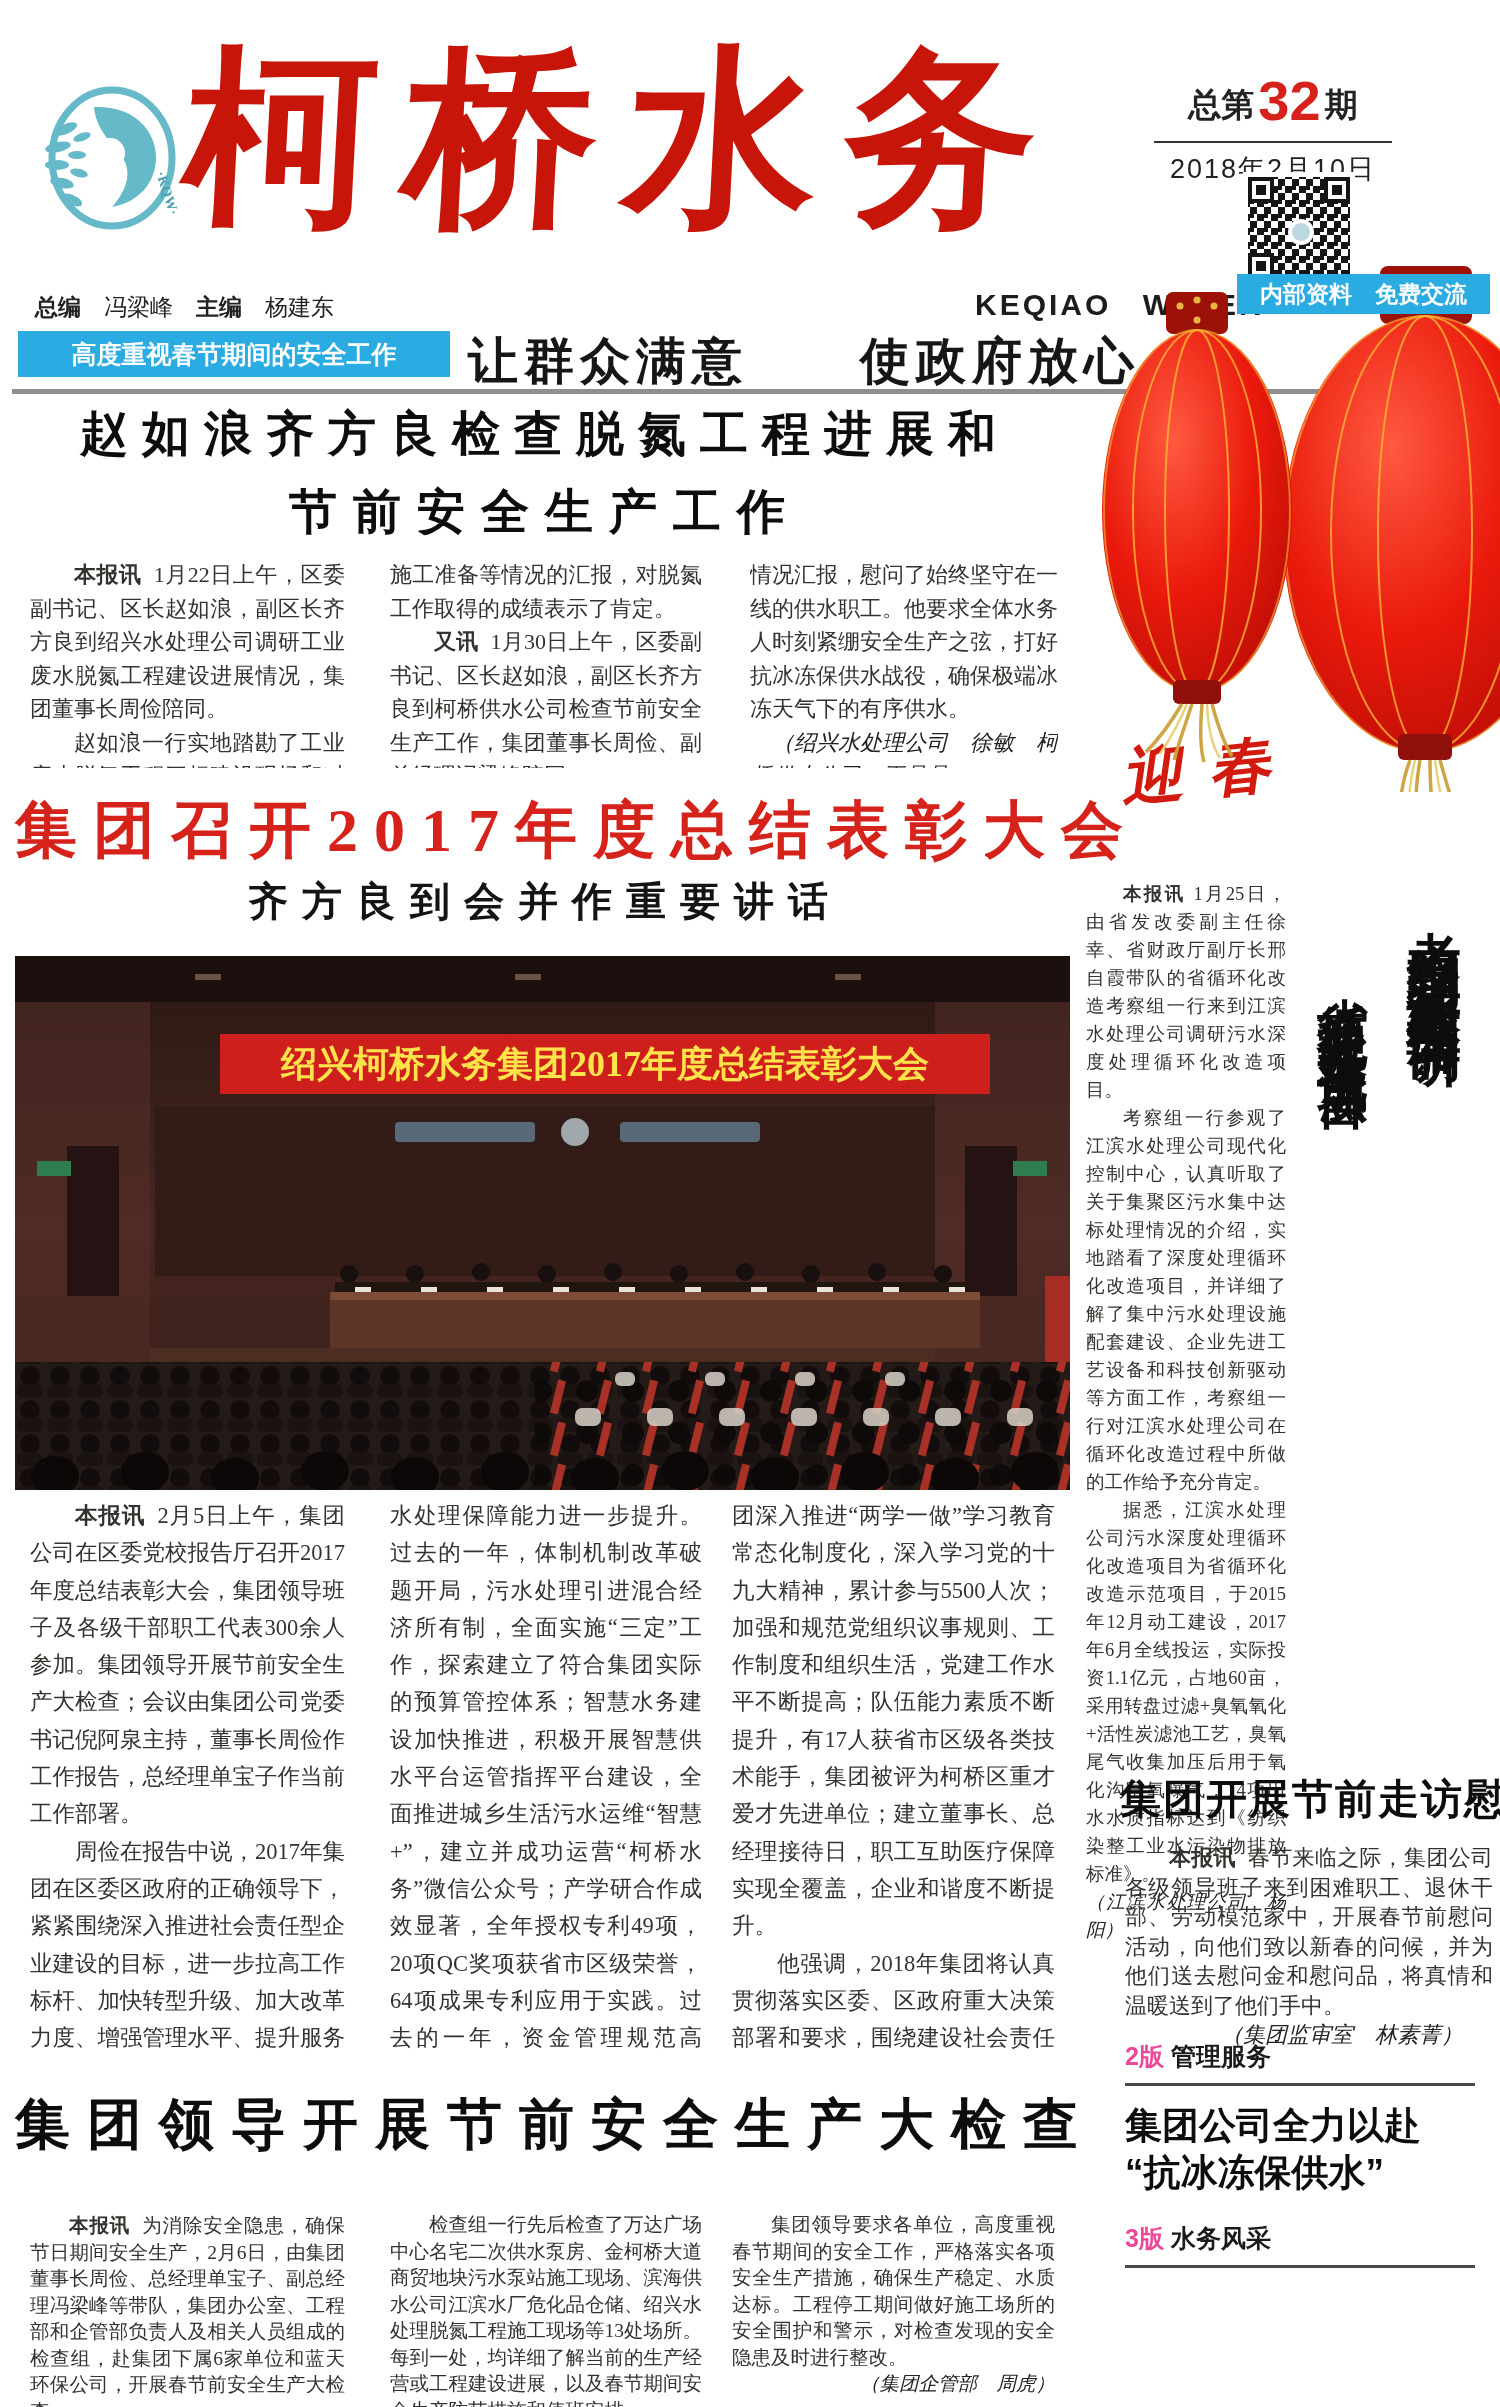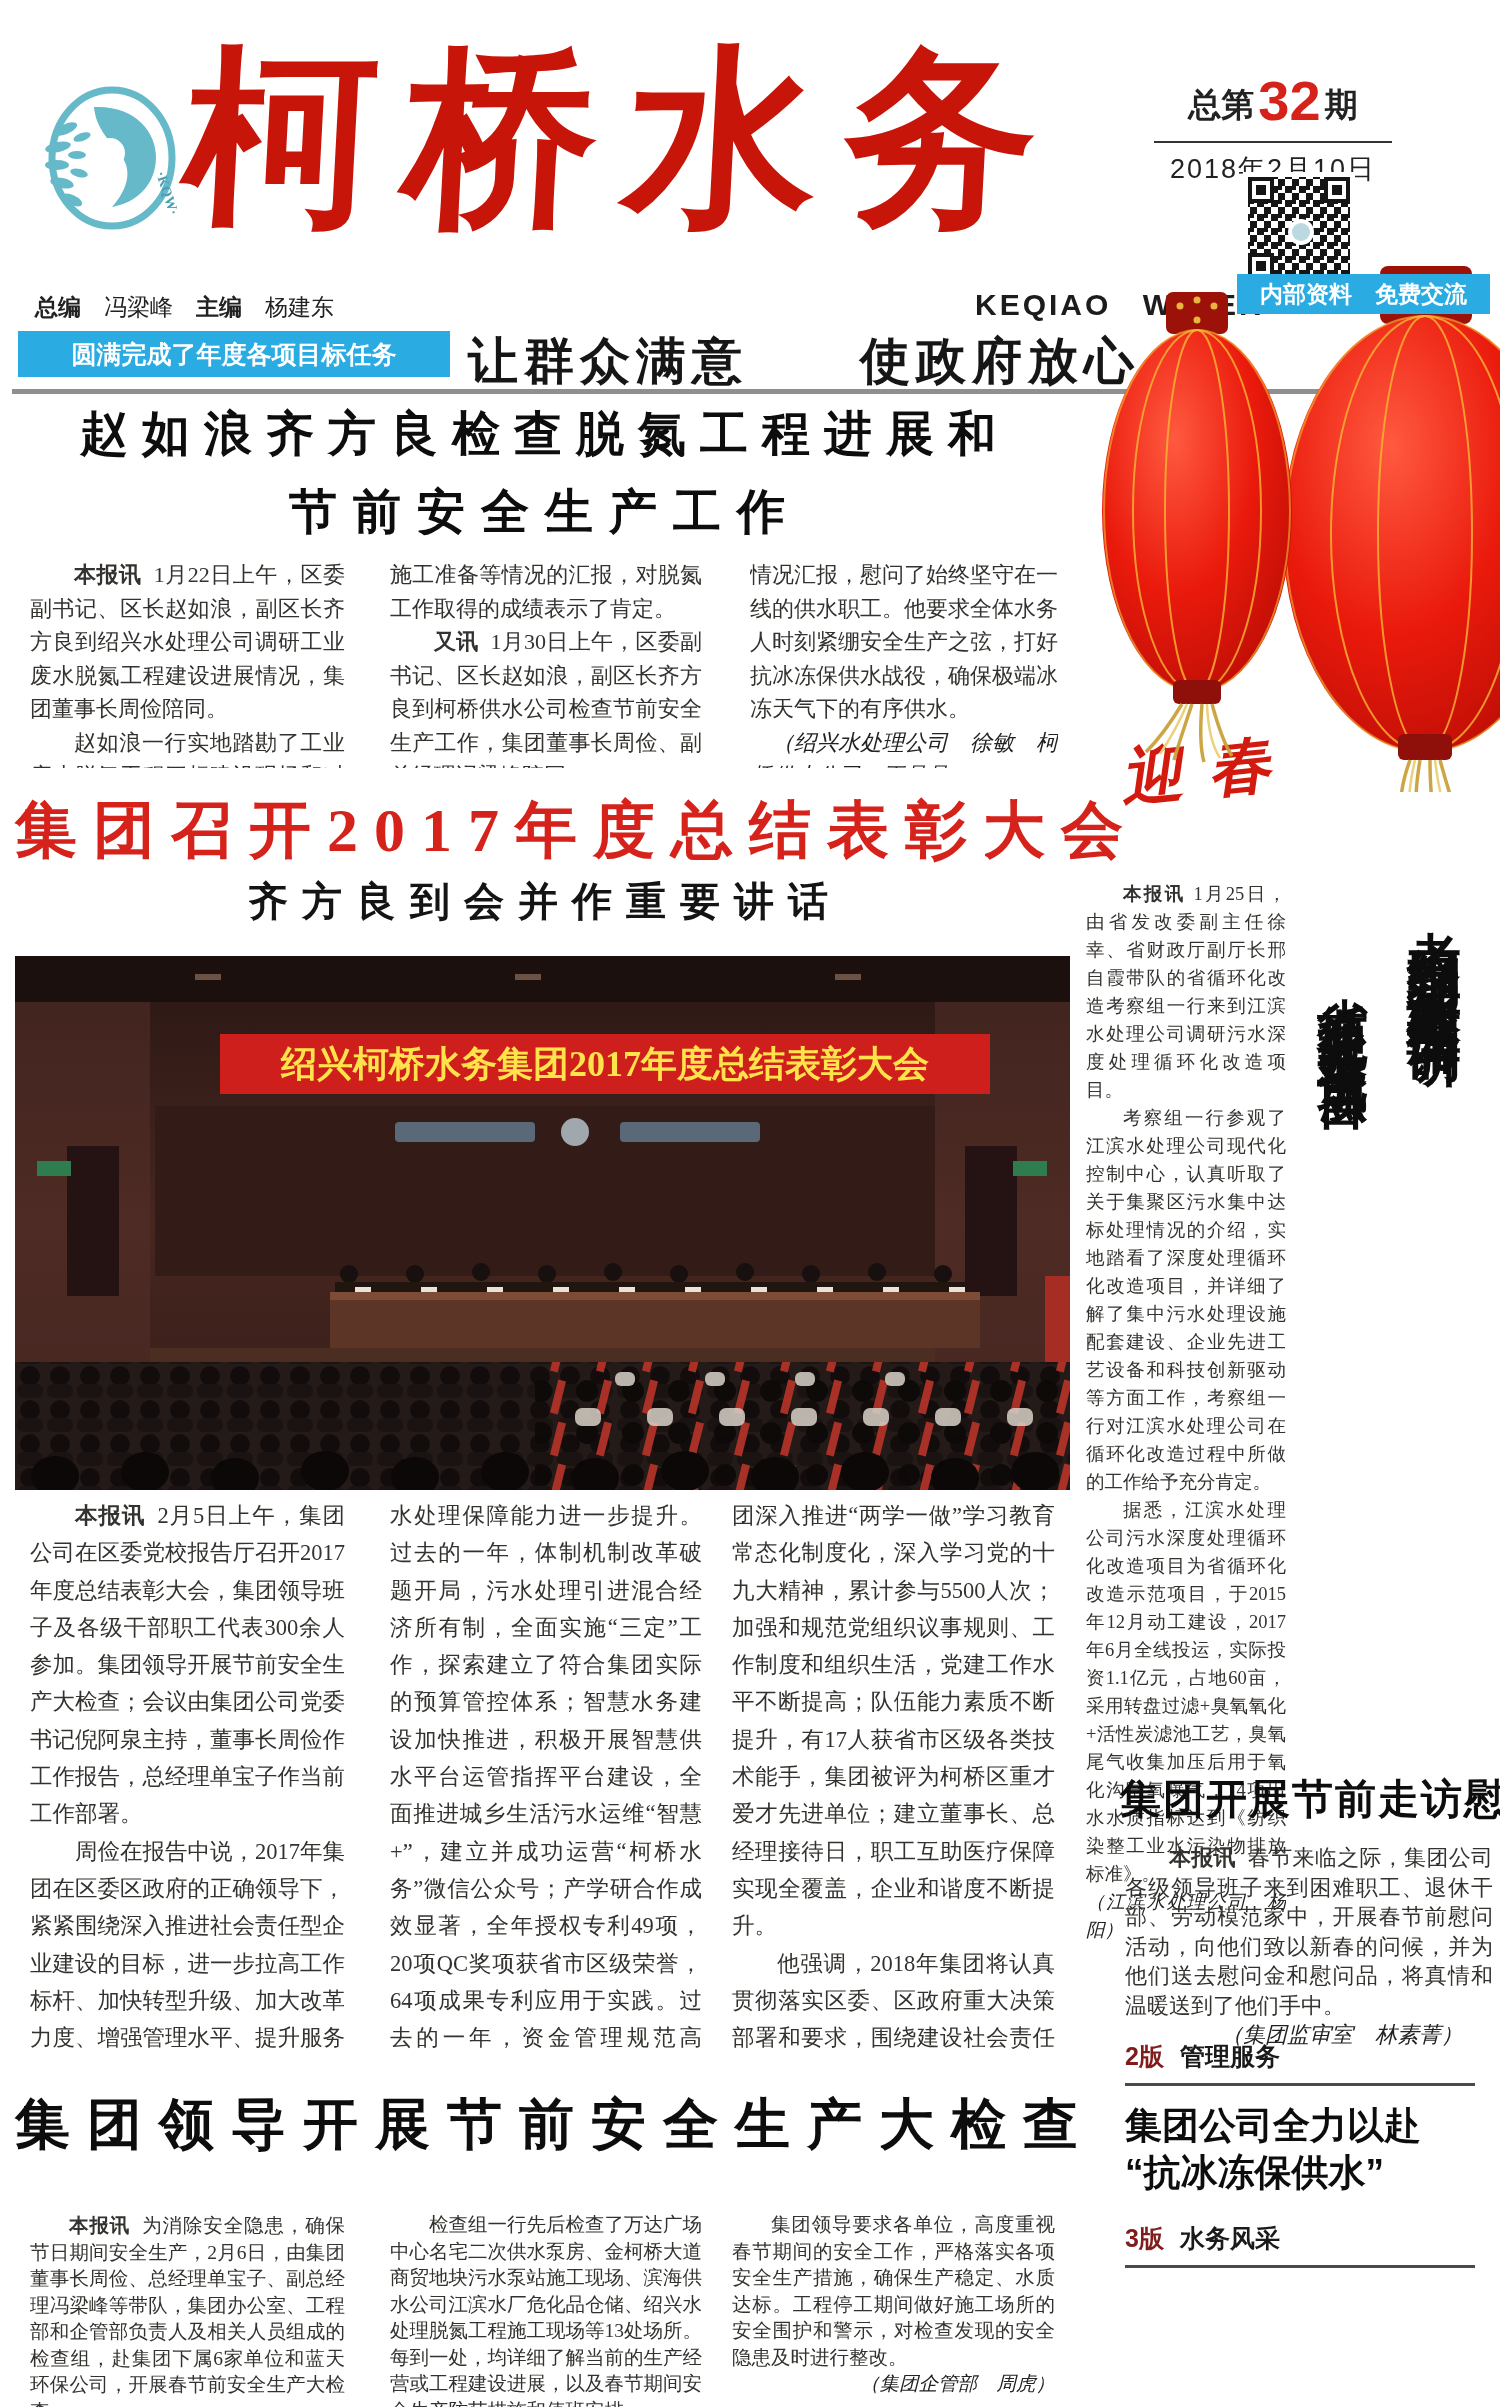--- a/index.html
+++ b/index.html
@@ -41,21 +41,21 @@
   .a5-col{font-size:19.5px;line-height:26.5px;height:196px;}
   .byline{font-style:italic;color:#222;}
   .t-right{text-align:right;}
   
   .vert{writing-mode:vertical-rl;text-orientation:upright;font-weight:900;color:#0d0d0d;
         font-family:"Liberation Sans","DejaVu Sans",sans-serif;}
   .vert-outer{font-size:54px;letter-spacing:9px;}
   .vert-inner{font-size:50px;letter-spacing:8px;}
   
   .idx-head{font-size:25px;font-weight:bold;}
-  .idx-page{color:#7f1d1d;margin-right:16px;}
+  .idx-page{color:#ec4899;margin-right:7px;}
   .idx-sec{color:#1a1a1a;}
   .idx-rule{border-top:3px solid #4a4a4a;margin:10px 0 16px 0;}
   .idx-line{font-size:37px;font-weight:900;color:#0d0d0d;line-height:47px;white-space:nowrap;}
   .a4-h{font-size:41px;letter-spacing:2px;}
   .spring{font-size:62px;font-weight:bold;color:#d21a0e;letter-spacing:26px;transform:rotate(-6deg);
           font-style:italic;white-space:nowrap;}
 </style>
 </head>
 <body>
 
@@ -169,21 +169,21 @@
   </svg>
 
   <div class="abs editors hei" style="left:35px;top:292px;">
     <span class="lbl">总编</span>　<span>冯梁峰</span>　<span class="lbl">主编</span>　<span>杨建东</span>
   </div>
 
   <div class="abs eng hei" style="left:975px;top:288px;">KEQIAO WATER</div>
 
   <div class="abs badge hei" style="left:1237px;top:274px;width:253px;height:40px;line-height:40px;font-size:23px;z-index:2">内部资料　免费交流</div>
 
-  <div class="abs badge hei" style="left:18px;top:331px;width:432px;height:46px;line-height:46px;font-size:25px;">圆满完成了年度各项目标任务</div>
+  <div class="abs badge hei" style="left:18px;top:331px;width:432px;height:46px;line-height:46px;font-size:25px;">高度重视春节期间的安全工作</div>
 
   <div class="abs slogan hei" style="left:468px;top:328px;">让群众满意　　使政府放心</div>
 
   <div class="abs gray-rule" style="left:12px;top:389px;width:1478px;"></div>
 
   <div class="abs center" style="left:15px;top:402px;width:1060px;">
     <div class="h-black hei a1-h1">赵如浪齐方良检查脱氮工程进展和</div>
     <div class="h-black hei a1-h2" style="margin-top:14px;">节前安全生产工作</div>
   </div>
 

